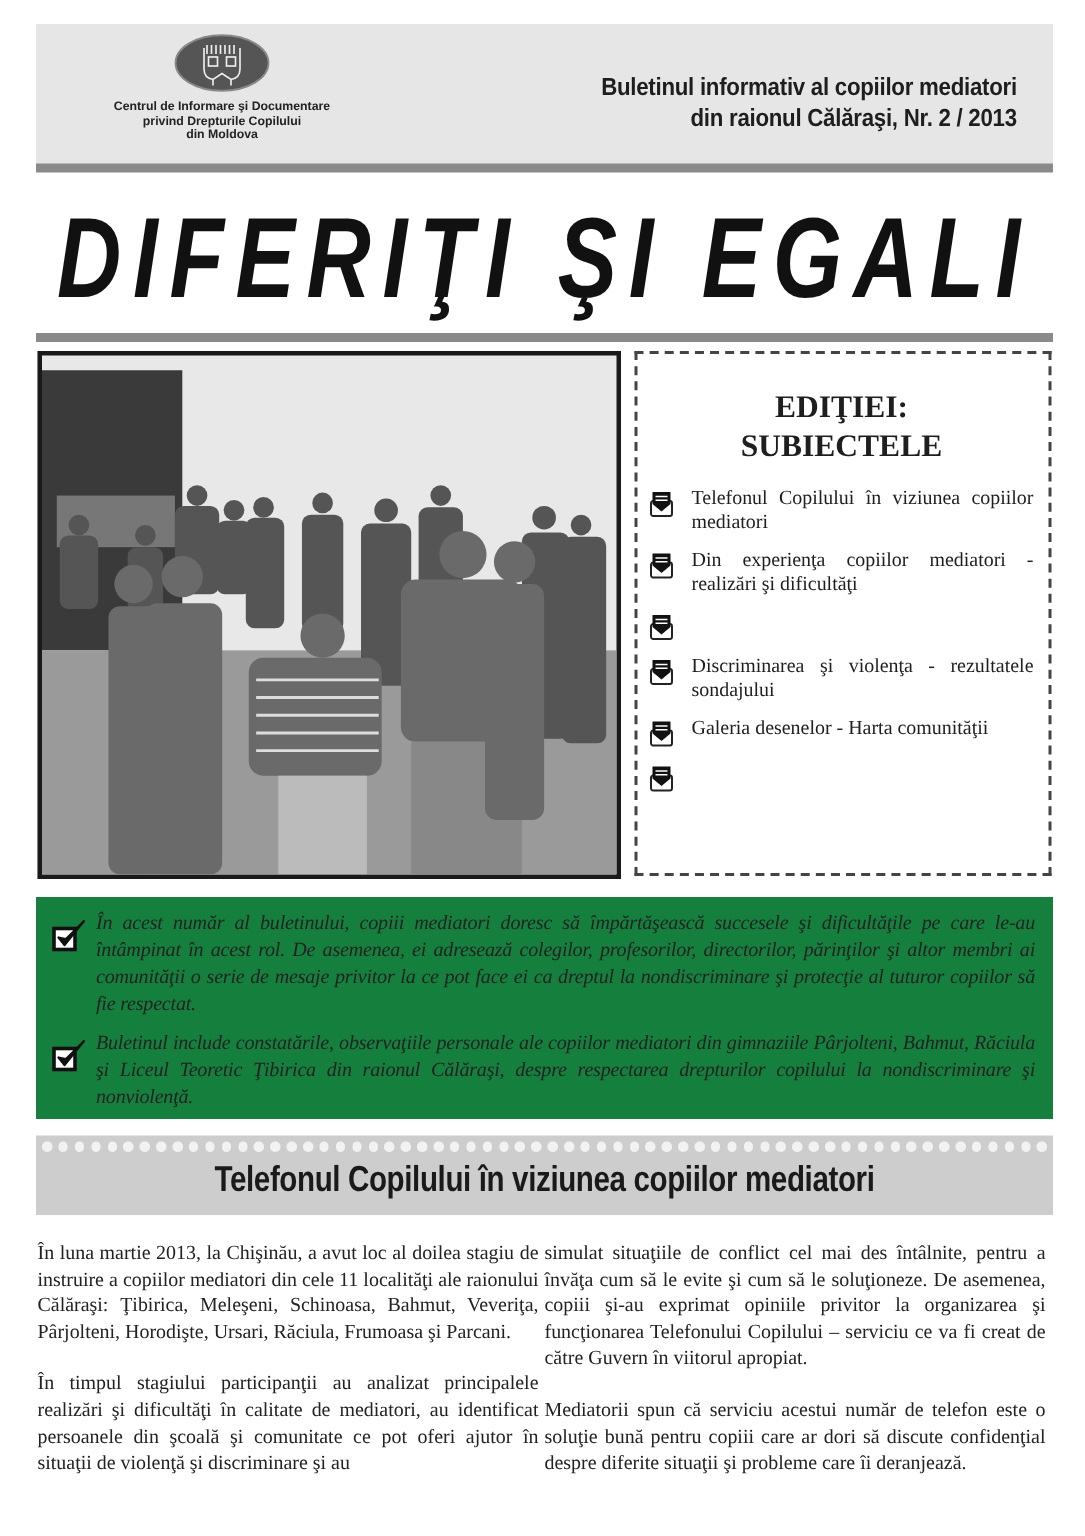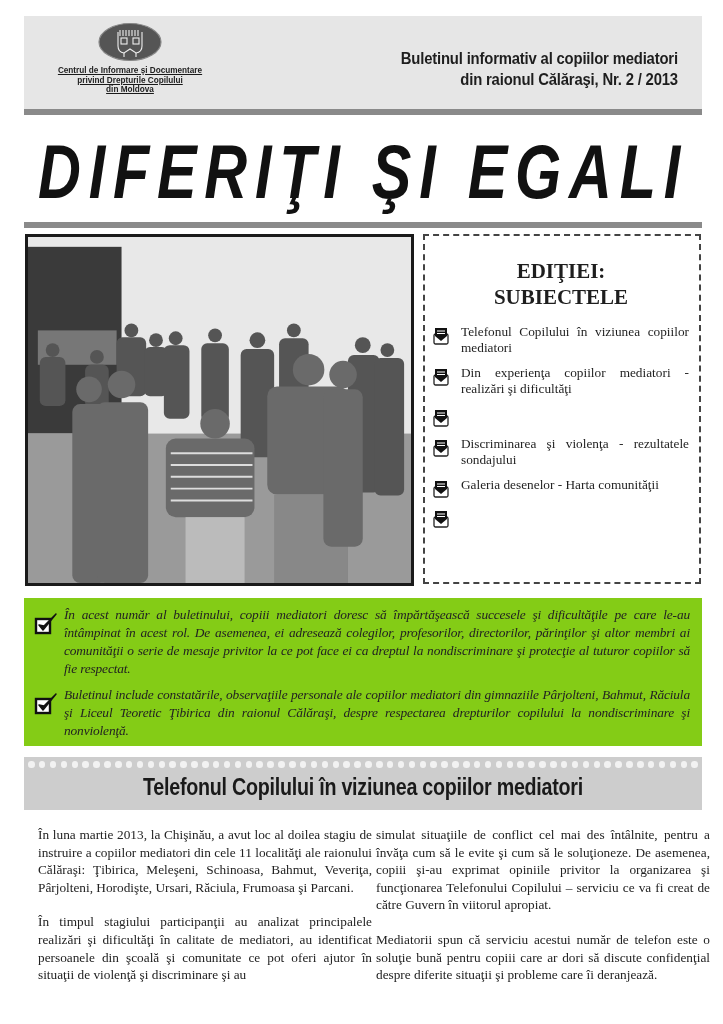--- a/index.html
+++ b/index.html
@@ -2,21 +2,21 @@
 <html><head>
 <meta charset="utf-8">
 <style>
   * { box-sizing: border-box; margin: 0; padding: 0; }
   html, body { width: 723px; height: 1024px; background: #ffffff; overflow: hidden; }
   body { position: relative; font-family: "Liberation Serif", serif; color: #1a1a1a; }
 
   
   .header-box { position: absolute; left: 24px; top: 16px; width: 678px; height: 94px; background: #e6e6e6; }
   .header-bar { position: absolute; left: 24px; top: 109px; width: 678px; height: 6px; background: #8a8a8a; }
-  .logo-wrap { position: absolute; left: 16px; top: 6px; width: 180px; text-align: center; text-decoration: underline; }
+  .logo-wrap { position: absolute; left: 34px; top: 6px; width: 180px; text-align: center; }
   .logo-oval { width: 66px; height: 40px; margin: 0 auto; }
   .logo-caption { font-family: "Liberation Sans", sans-serif; font-weight: bold; font-size: 8.2px; line-height: 9.6px; color: #222; margin-top: 4px; }
   .header-title { position: absolute; right: 24px; top: 32px; text-align: right; font-family: "Liberation Sans", sans-serif; font-weight: bold; font-size: 16.5px; line-height: 21px; color: #1e1e1e; letter-spacing: -0.2px; transform: scaleX(0.9); transform-origin: right top; }
 
   
   .masthead { position: absolute; left: 24px; top: 116px; width: 678px; height: 106px; }
   .masthead svg { width: 100%; height: 100%; }
   .title-bar { position: absolute; left: 24px; top: 222px; width: 678px; height: 6px; background: #8a8a8a; }
 
   
@@ -24,33 +24,33 @@
   .photo svg { width: 100%; height: 100%; display: block; }
 
   
   .subjects { position: absolute; left: 423px; top: 234px; width: 278px; height: 350px; border: 2px dashed #444; padding: 22px 10px 0 8px; }
   .subjects-title { font-family: "Liberation Serif", serif; font-weight: bold; font-size: 21px; line-height: 26px; text-align: center; color: #1e1e1e; margin-bottom: 14px; }
   .subj-item { display: flex; align-items: flex-start; margin-bottom: 9px; }
   .subj-icon { width: 16px; height: 18px; margin-right: 12px; margin-top: 3px; flex-shrink: 0; }
   .subj-text { font-size: 13.3px; line-height: 16px; color: #1e1e1e; text-align: justify; }
 
   
-  .intro { position: absolute; left: 24px; top: 598px; width: 678px; height: 148px; background: #84cc16; padding: 8px 12px 0 10px; }
+  .intro { position: absolute; left: 24px; top: 598px; width: 678px; height: 148px; background: #15803d; padding: 8px 12px 0 10px; }
   .intro-item { display: flex; align-items: flex-start; margin-bottom: 8px; }
   .intro-icon { width: 24px; height: 24px; margin-right: 6px; margin-top: 6px; flex-shrink: 0; }
   .intro-text { font-style: italic; font-size: 13.4px; line-height: 18px; text-align: justify; color: #222; letter-spacing: -0.15px; }
 
   
   .section { position: absolute; left: 24px; top: 757px; width: 678px; height: 53px; background: #cdcdcd; }
   .dots { position: absolute; left: 4px; top: 4px; right: 4px; height: 8px; display: flex; justify-content: space-between; }
   .dot { width: 6.5px; height: 6.5px; border-radius: 50%; background: #f2f2f2; }
   .section-title { position: absolute; left: 0; right: 0; top: 16px; text-align: center; font-family: "Liberation Sans", sans-serif; font-weight: bold; font-size: 24px; color: #1a1a1a; transform: scaleX(0.82); letter-spacing: -0.3px; }
 
   
-  .col { position: absolute; top: 826px; width: 334px; margin-left: 13px; }
+  .col { position: absolute; top: 826px; width: 334px; }
   .col-left { left: 25px; }
   .col-right { left: 363px; }
   .para { font-size: 13.3px; line-height: 17.6px; text-align: justify; color: #222; margin-bottom: 17px; }
 </style>
 </head>
 <body>
 
 <div class="header-box">
   <div class="logo-wrap">
     <div class="logo-oval">

